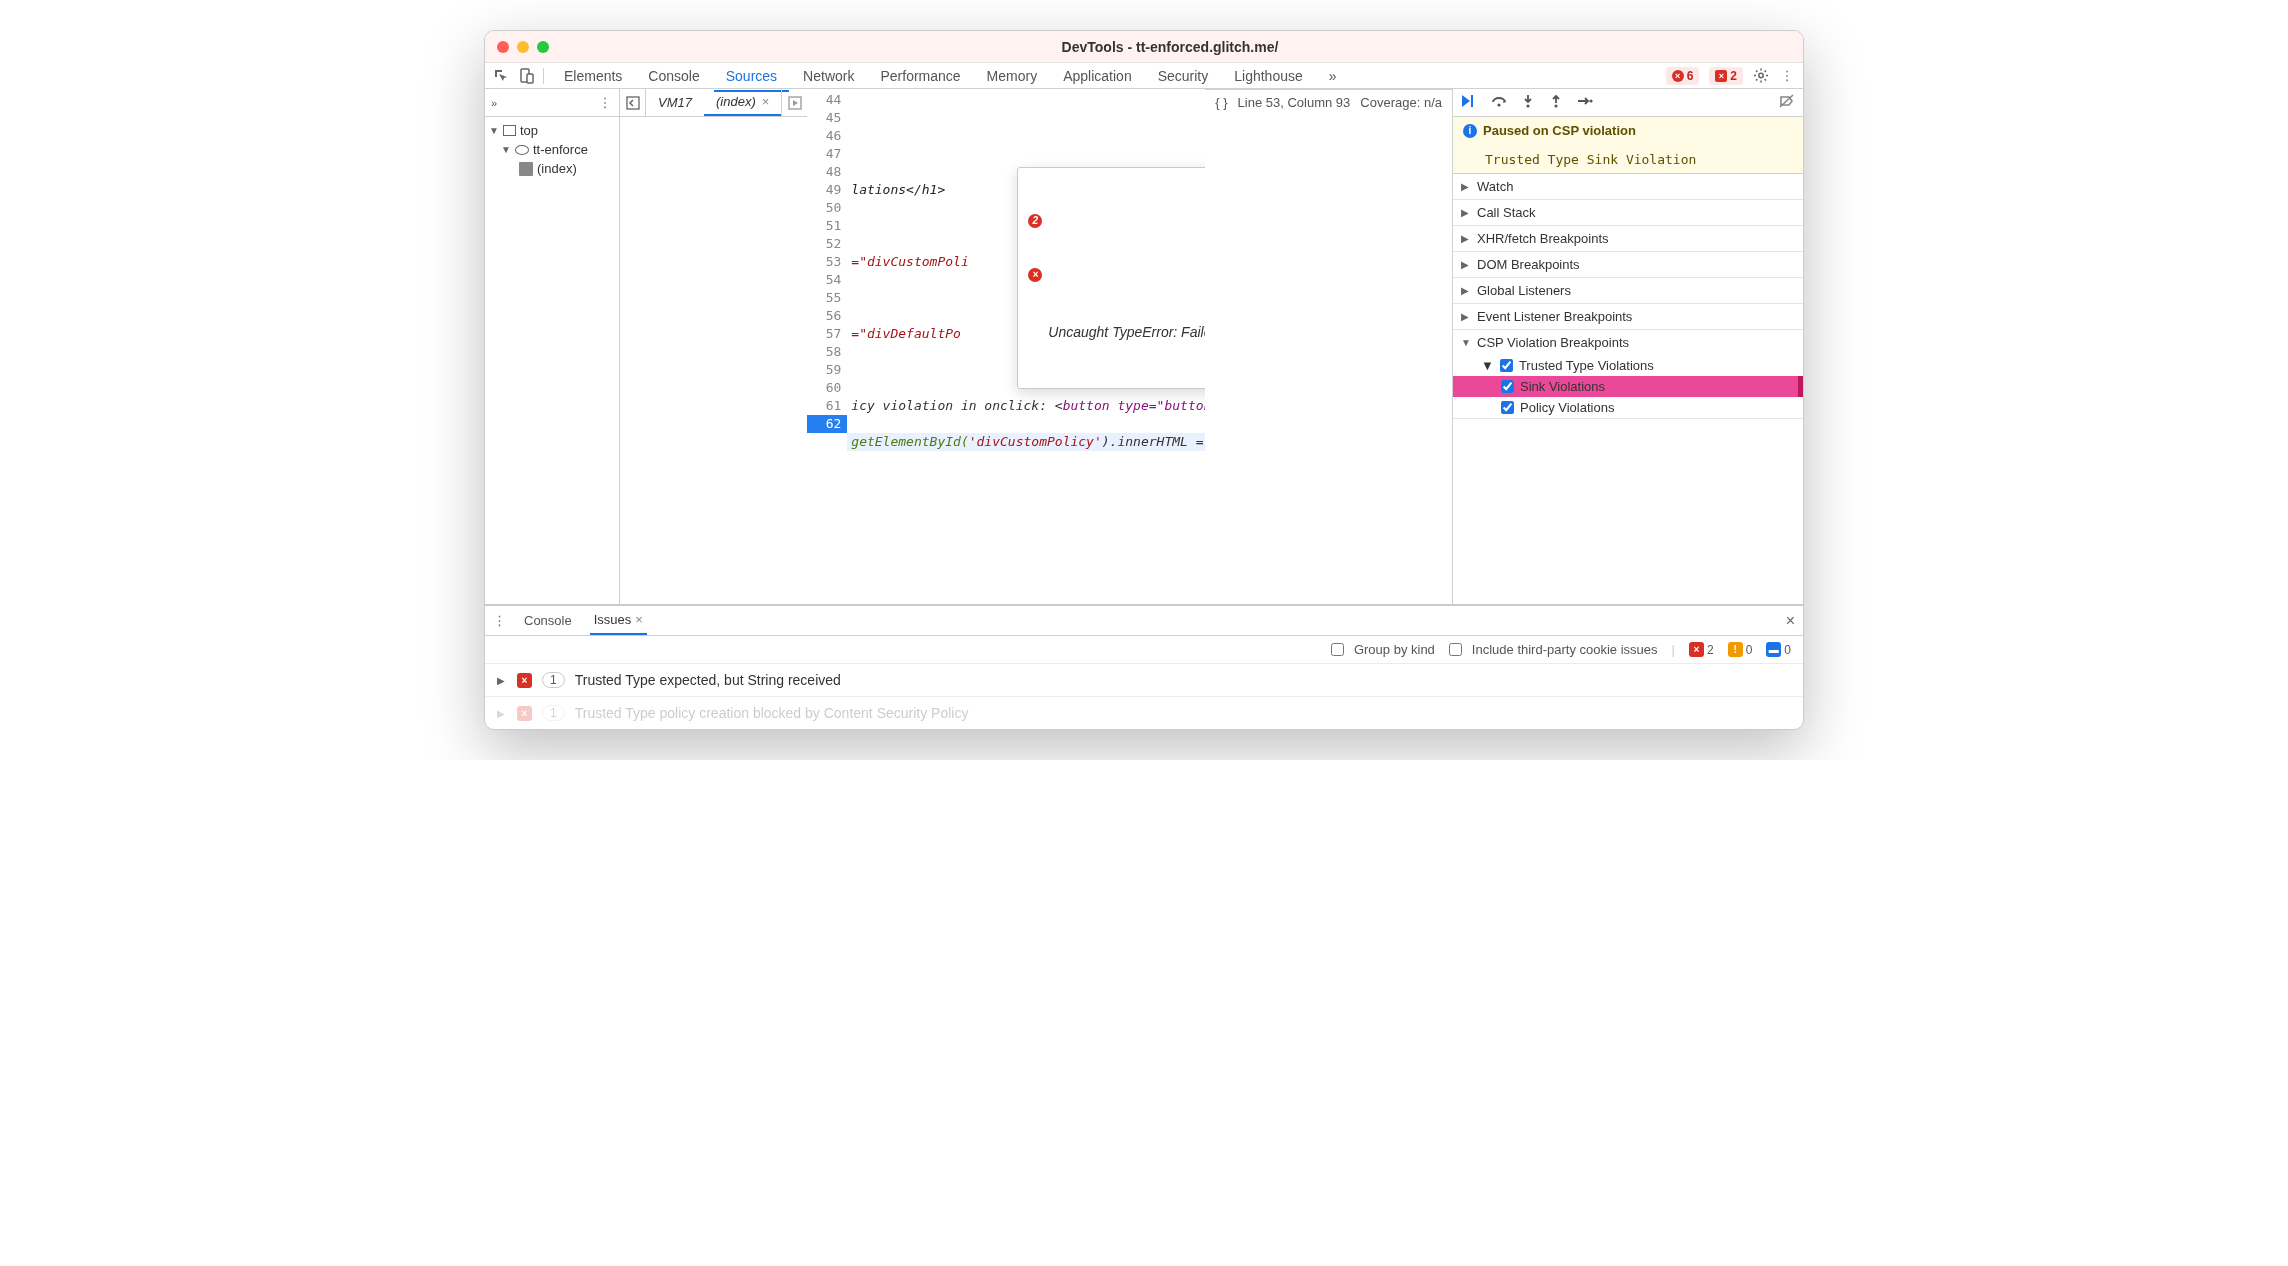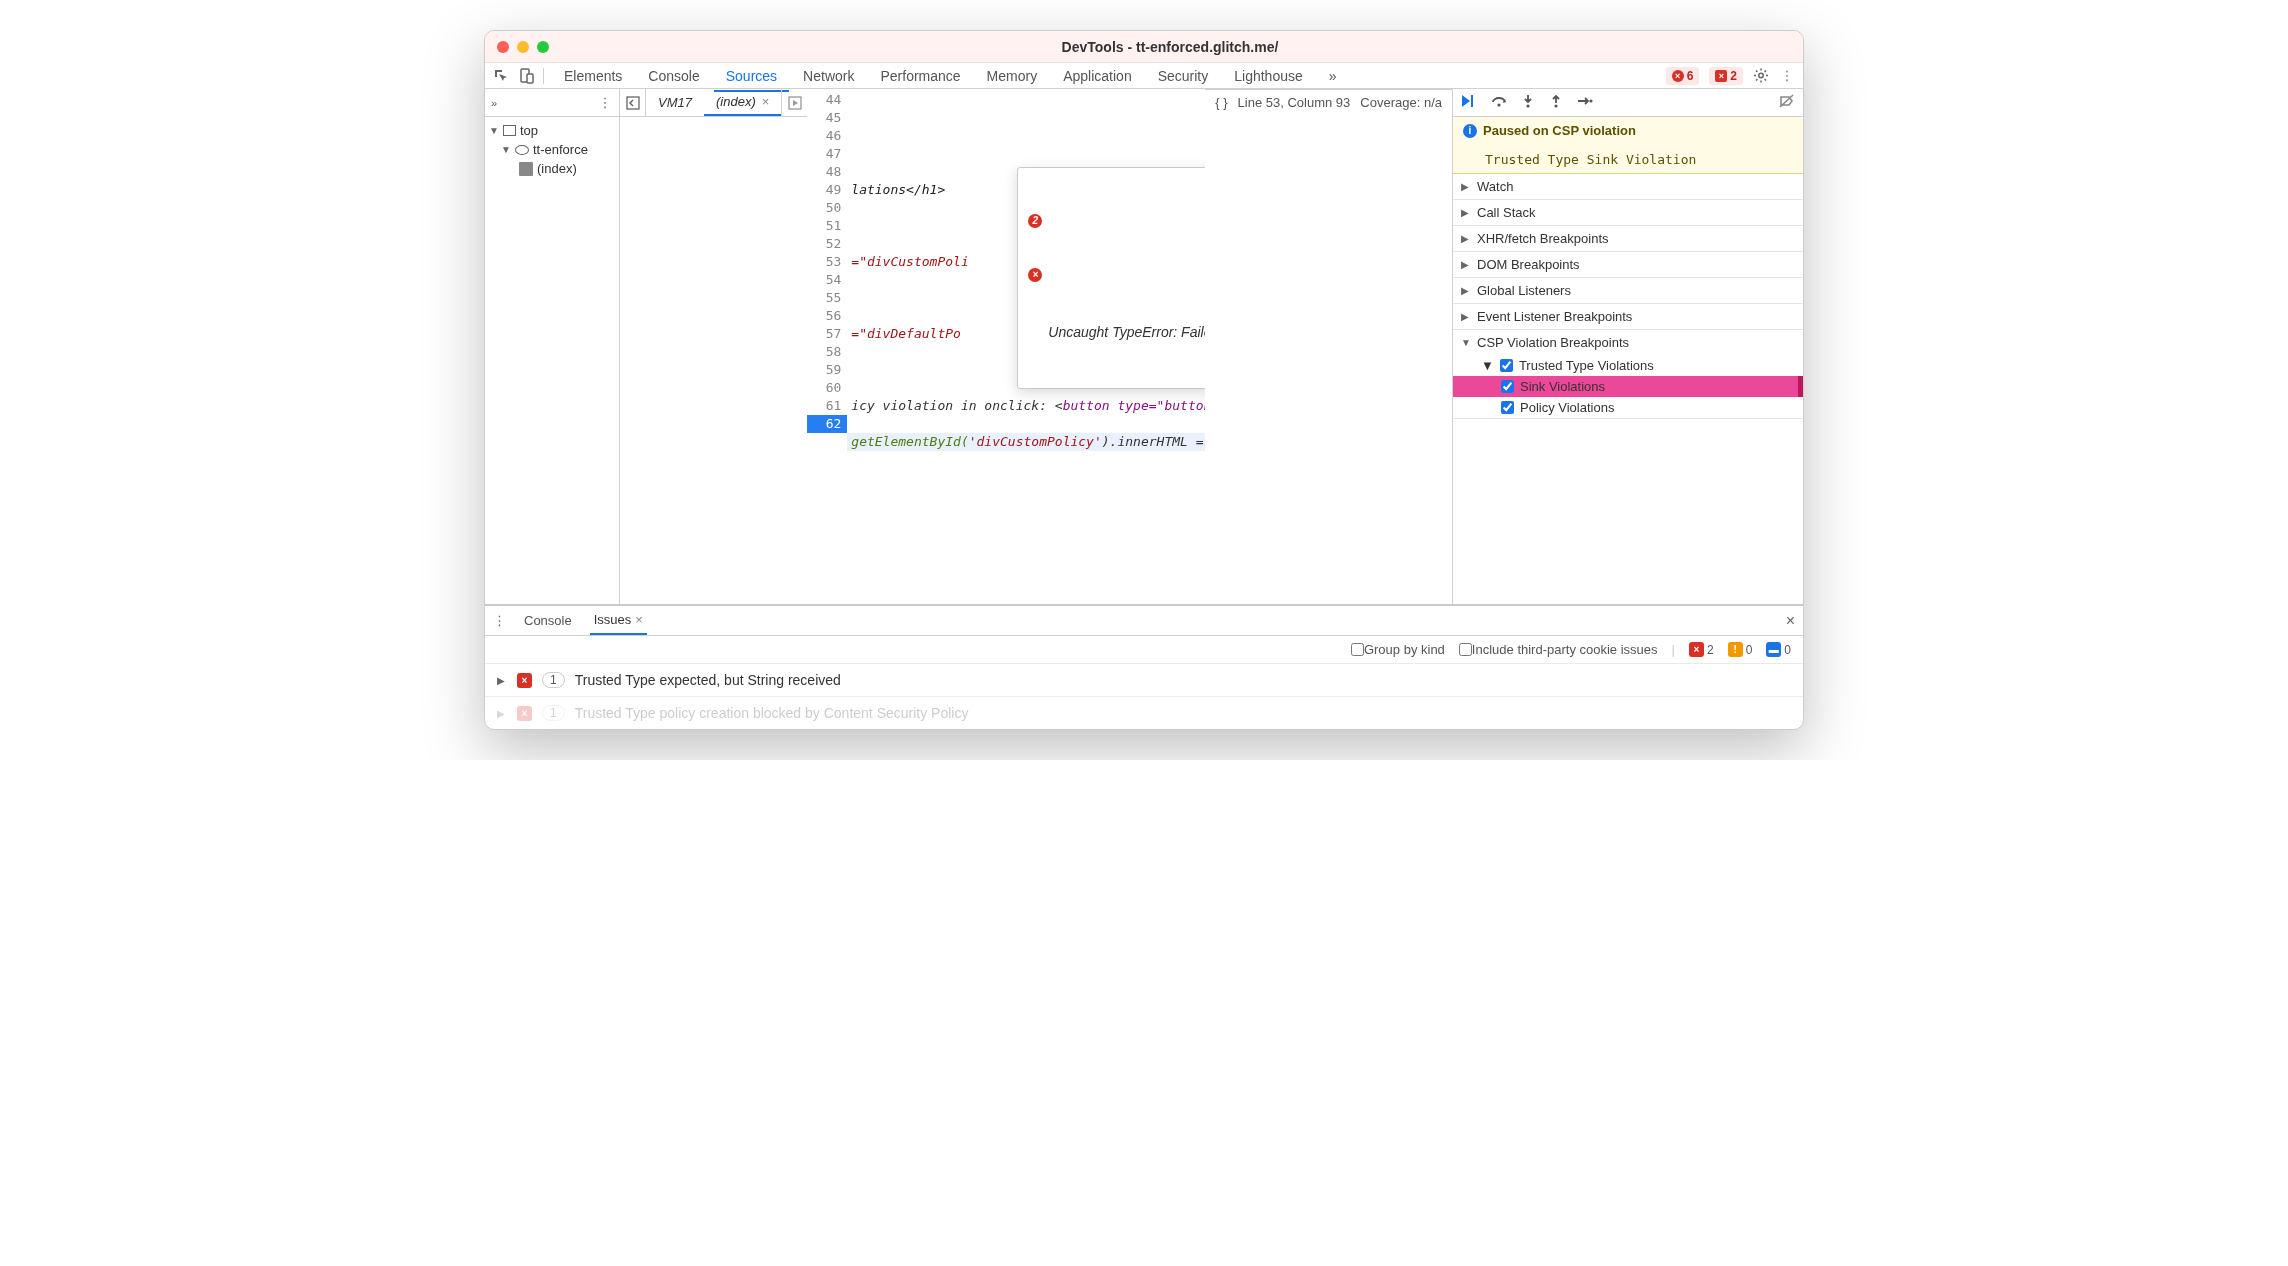--- a/index.html
+++ b/index.html
@@ -82,21 +82,21 @@
 .sub-item2 { padding-left: 48px; }
 .cb { width: 13px; height: 13px; accent-color: #1a73e8; }
 .drawer { border-top: 2px solid #cacaca; display: flex; flex-direction: column; }
 .drawer-tabs { height: 30px; display: flex; align-items: center; padding: 0 8px; gap: 14px; border-bottom: 1px solid #d0d0d0; }
 .drawer-tabs .kebab { color: #666; cursor: pointer; }
 .drawer-tab { padding: 6px 4px; cursor: pointer; color: #555; }
 .drawer-tab.active { color: #333; border-bottom: 2px solid #1a73e8; }
 .drawer-tab .close { margin-left: 4px; color: #888; }
 .drawer-close { margin-left: auto; color: #666; cursor: pointer; font-size: 16px; }
 .drawer-options { height: 28px; display: flex; align-items: center; justify-content: flex-end; gap: 14px; padding: 0 12px; border-bottom: 1px solid #eaeaea; font-size: 13px; }
-.drawer-options label { display: flex; align-items: center; gap: 0; color: #555; }
+.drawer-options label { display: flex; align-items: center; gap: 10px; color: #555; }
 .issue-badge { display: inline-flex; align-items: center; gap: 3px; font-size: 12px; color: #555; }
 .issue-row { display: flex; align-items: center; gap: 10px; padding: 8px 12px; border-bottom: 1px solid #eee; font-size: 14px; }
 .issue-row .tri { color: #666; }
 .count-pill { border: 1px solid #ccc; border-radius: 9px; padding: 0 7px; font-size: 12px; color: #555; min-width: 20px; text-align: center; }
 .sq-icon { width: 15px; height: 15px; border-radius: 3px; display: inline-flex; align-items: center; justify-content: center; color: #fff; font-size: 10px; font-weight: bold; }
 .sq-icon.red { background: #d93025; }
 .sq-icon.orange { background: #f29900; }
 .sq-icon.blue { background: #1a73e8; }
 </style>
 </head>

